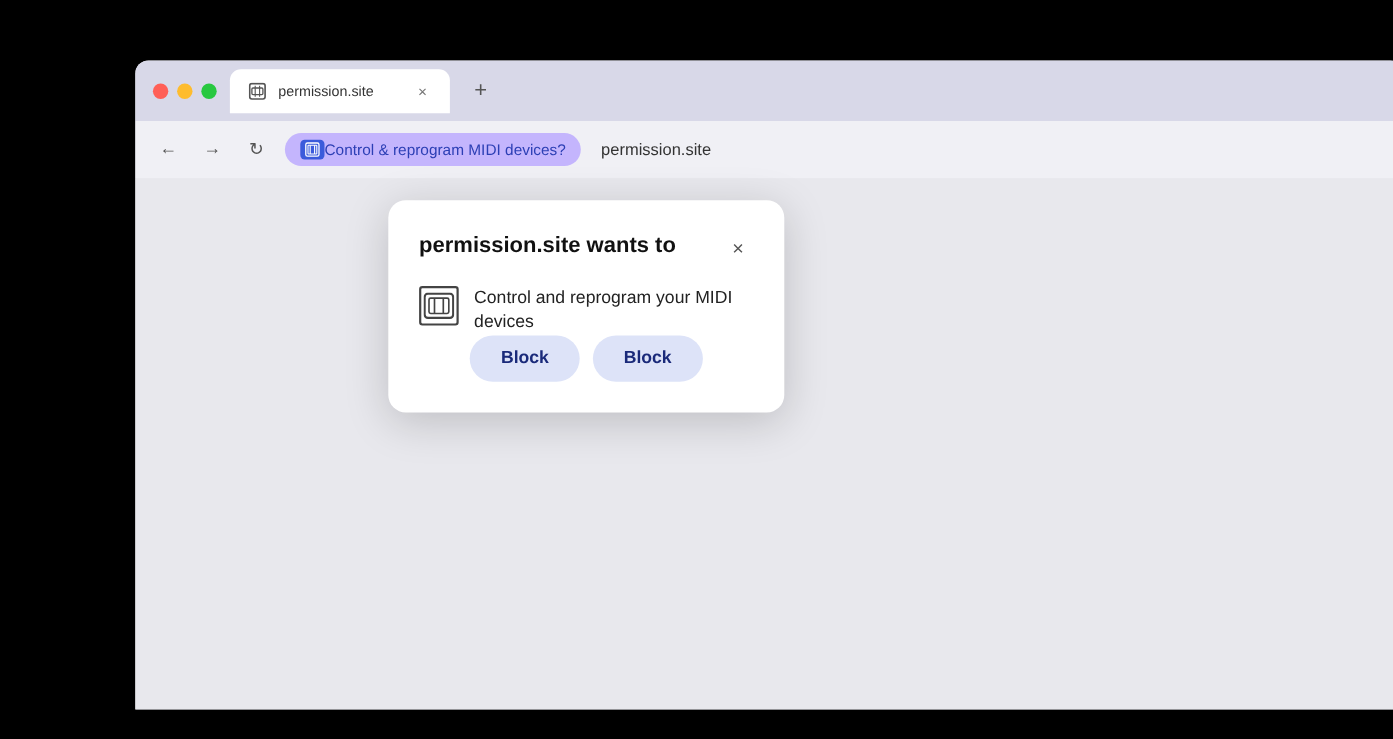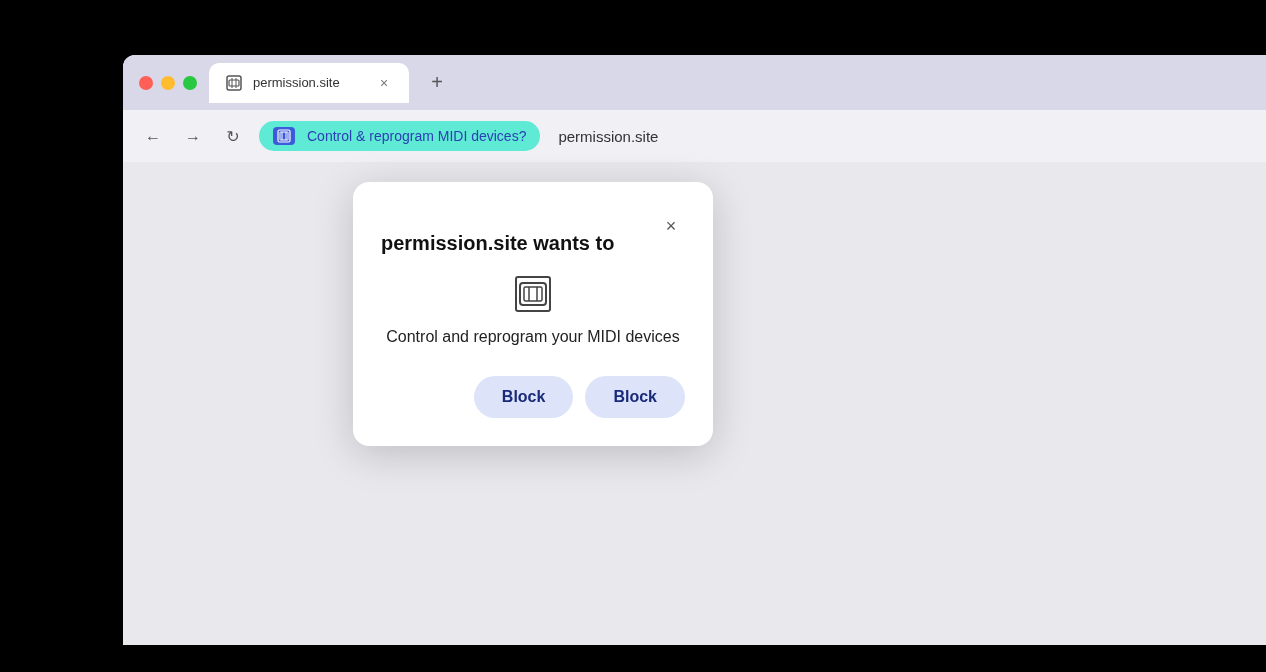--- a/index.html
+++ b/index.html
@@ -118,24 +118,24 @@
       justify-content: center;
       color: #555;
       font-size: 16px;
       cursor: pointer;
       border-radius: 50%;
     }
 
     .address-pill {
       display: flex;
       align-items: center;
-      background: #5eead4;
+      background: #c4b5fd;
       border-radius: 20px;
       padding: 6px 14px;
-      gap: 12px;
+      gap: 0;
       cursor: pointer;
     }
 
     .midi-icon-small {
       display: flex;
       align-items: center;
       justify-content: center;
       background: #3b5bdb;
       color: white;
       border-radius: 4px;
@@ -181,55 +181,52 @@
       align-items: flex-start;
       justify-content: space-between;
       margin-bottom: 20px;
     }
 
     .dialog-title {
       font-size: 20px;
       font-weight: 700;
       color: #111;
       line-height: 1.3;
-      margin-top: 20px;
     }
 
     .dialog-close {
       color: #555;
       font-size: 18px;
       cursor: pointer;
       width: 28px;
       height: 28px;
       display: flex;
       align-items: center;
       justify-content: center;
       border-radius: 50%;
       flex-shrink: 0;
       margin-top: 2px;
     }
 
     .dialog-body {
       display: flex;
-      align-items: center;
+      align-items: flex-start;
       gap: 14px;
-      margin-bottom: 28px;
-      flex-direction: column;
     }
 
     .dialog-description {
       font-size: 16px;
       color: #222;
       line-height: 1.4;
     }
 
     .dialog-actions {
       display: flex;
       gap: 12px;
-      justify-content: flex-end;
+      justify-content: center;
     }
 
     .btn-block, .btn-allow {
       padding: 12px 28px;
       border-radius: 50px;
       font-size: 16px;
       font-weight: 600;
       cursor: pointer;
       border: none;
       background: #dde3f8;

